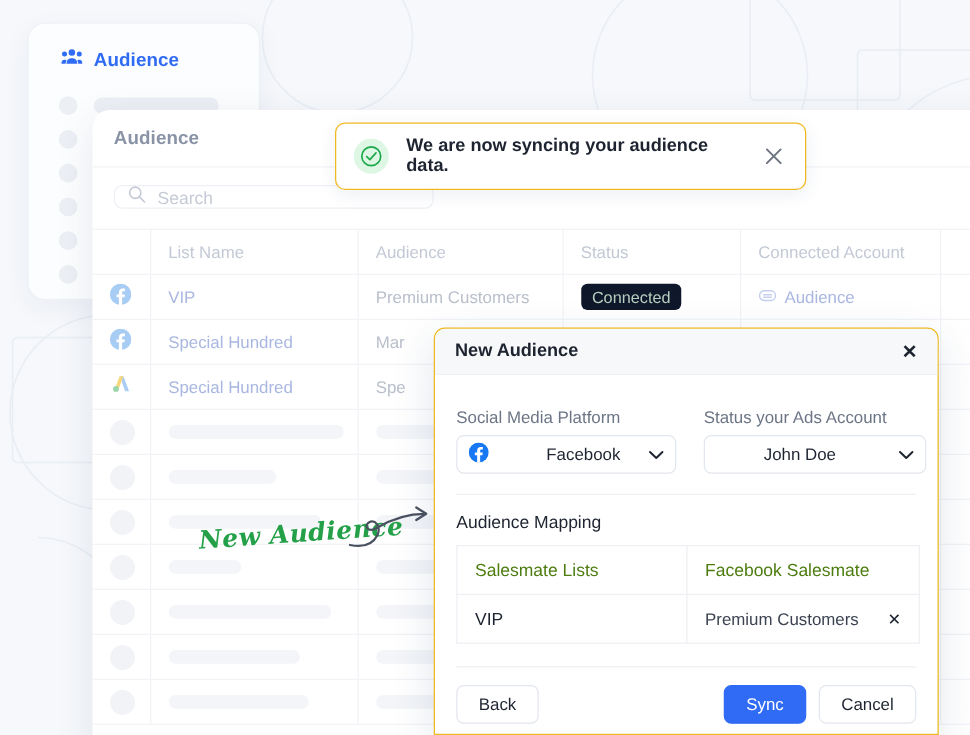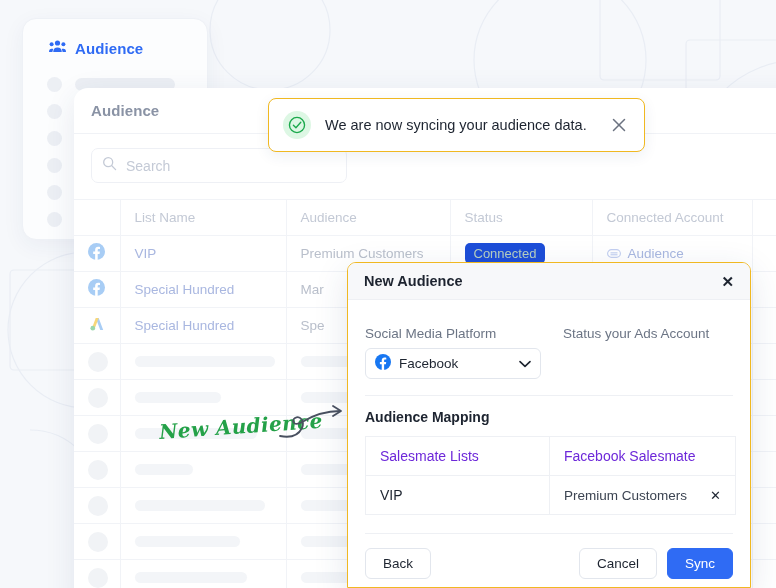--- a/index.html
+++ b/index.html
@@ -47,21 +47,21 @@
     z-index: 2; overflow: hidden;
   }
   .main-title {
     font-size: 15px; font-weight: bold; color: #8a93a5;
     padding: 14px 0 0 17px; letter-spacing: .1px;
   }
   .main-divider { margin-top: 14px; height: 1px; background: #f0f2f6; }
 
   .search-wrap { padding: 14px 0 0 17px; }
   .search-box {
-    width: 256px; height: 35px;
+    width: 256px; height: 19px;
     border: 1px solid #eef0f5; border-radius: 7px;
     display: flex; align-items: center; gap: 9px;
     padding: 0 10px; background: #fff;
   }
   .search-box .ph { color: #c4cad6; font-size: 14px; }
 
   
   .tbl { margin-top: 16px; width: 100%; border-collapse: collapse; table-layout: fixed; }
   .tbl th, .tbl td {
     border-top: 1px solid #f1f3f7;
@@ -72,21 +72,21 @@
   }
   .tbl th { color: #c3c9d5; font-size: 13.5px; }
   .col-icon { width: 46px; }
   .col-list { width: 166px; }
   .col-aud  { width: 164px; }
   .col-stat { width: 142px; }
   .col-conn { width: 160px; }
   .cell-link { color: #a9b7e0; font-size: 13.5px; white-space: nowrap; }
   .cell-soft { color: #b9bfcb; font-size: 13.5px; white-space: nowrap; }
   .badge {
-    display: inline-block; background: #1d4ed8; color: #b7cfc0;
+    display: inline-block; background: #0f172a; color: #b7cfc0;
     font-size: 13px; border-radius: 5px; padding: 3px 9px; text-align: right;
   }
   .conn-cell { display: flex; align-items: center; gap: 7px; }
   .conn-name { color: #a9b7e0; font-size: 13.5px; }
 
   
   .sk-dot { width: 20px; height: 20px; border-radius: 50%; background: #f1f3f6; }
   .sk-bar { height: 11px; border-radius: 6px; background: #f3f5f8; }
 
   
@@ -96,21 +96,21 @@
     background: #fff; border: 1.6px solid #f0b821;
     border-radius: 8px; z-index: 6;
     display: flex; align-items: center; gap: 14px;
     padding: 0 14px;
     box-shadow: 0 4px 14px rgba(40,60,110,.08);
   }
   .toast-icon {
     width: 28px; height: 28px; border-radius: 50%;
     background: #ddf7e4; display: flex; align-items: center; justify-content: center; flex: none;
   }
-  .toast-msg { flex: 1; font-size: 14.5px; color: #1d2430; }
+  .toast-msg { flex: 1; font-size: 14.5px; color: #1d2430; font-weight: bold; }
   .toast-close {
     width: 22px; height: 22px; display: flex; align-items: center; justify-content: center;
     color: #6b7280; cursor: pointer; flex: none;
   }
 
   
   .annot { position: absolute; left: 160px; top: 420px; z-index: 5; pointer-events: none; }
   .annot-text {
     font-family: "DejaVu Serif", serif;
     font-style: italic; font-weight: bold;
@@ -139,34 +139,34 @@
 
   .modal-body { padding: 14px 17px 0 17px; }
   .field-row { display: flex; gap: 22px; }
   .field { display: flex; flex-direction: column; }
   .field-label { font-size: 13.5px; color: #6c7585; margin-bottom: 7px; margin-top: 12px; }
   .select {
     height: 31px; border: 1px solid #e2e6ed; border-radius: 6px;
     display: flex; align-items: center; gap: 8px; padding: 0 9px;
     background: #fff; font-size: 13.5px; color: #1d2430; cursor: pointer;
   }
-  .select .sel-val { flex: 1; white-space: nowrap; }
+  .select .sel-val { flex: 1; white-space: nowrap; margin-left: 38px; }
   .sel-a { width: 176px; }
   .sel-b { width: 178px; }
   .chev { flex: none; }
 
   .modal-sep { margin: 16px 0 0 0; height: 1px; background: #eef0f4; }
-  .map-title { font-size: 14px; font-weight: bold; color: #1d2430; padding: 13px 0 11px 0; }
+  .map-title { font-size: 14px; font-weight: normal; color: #1d2430; padding: 13px 0 11px 0; }
 
   .map-tbl { width: 370px; border-collapse: collapse; table-layout: fixed; }
   .map-tbl th, .map-tbl td {
     border: 1px solid #eef0f4; height: 39px; padding: 0 14px;
     text-align: left; font-weight: normal; vertical-align: middle;
   }
-  .map-tbl th { color: #6d28d9; font-size: 14px; }
+  .map-tbl th { color: #4d7c0f; font-size: 14px; }
   .map-col-a { width: 184px; }
   .map-col-b { width: 186px; }
   .map-key { font-size: 14px; font-weight: bold; color: #1d2430; }
   .map-val-wrap { display: flex; align-items: center; }
   .map-val { flex: 1; font-size: 13.5px; color: #3c4452; white-space: nowrap; }
   .map-x { color: #1d2430; font-size: 13px; cursor: pointer; padding-left: 6px; }
 
   .modal-foot-sep { margin-top: 18px; height: 1px; background: #eef0f4; }
   .modal-foot {
     display: flex; align-items: center; gap: 10px;
@@ -516,20 +516,28 @@
             <span class="chev">
               <svg width="12" height="8" viewBox="0 0 12 8" aria-hidden="true">
                 <path d="M1 1.6 L6 6.4 L11 1.6" fill="none" stroke="#1d2430" stroke-width="1.6" stroke-linecap="round" stroke-linejoin="round"></path>
               </svg>
             </span>
           </div>
         </div>
 
         <div class="field">
           <span class="field-label">Status your Ads Account</span>
+          <div class="select sel-b">
+            <span class="sel-val">John Doe</span>
+            <span class="chev">
+              <svg width="12" height="8" viewBox="0 0 12 8" aria-hidden="true">
+                <path d="M1 1.6 L6 6.4 L11 1.6" fill="none" stroke="#1d2430" stroke-width="1.6" stroke-linecap="round" stroke-linejoin="round"></path>
+              </svg>
+            </span>
+          </div>
         </div>
       </div>
 
       <div class="modal-sep"></div>
 
       <div class="map-title">Audience Mapping</div>
 
       <table class="map-tbl">
         <colgroup>
             <col class="map-col-a">
@@ -553,18 +561,18 @@
           </tr>
         </tbody>
       </table>
 
       <div class="modal-foot-sep"></div>
     </div>
 
     <div class="modal-foot">
       <button class="btn">Back</button>
       <span class="foot-spacer"></span>
+      <button class="btn btn-primary">Sync</button>
       <button class="btn">Cancel</button>
-      <button class="btn btn-primary">Sync</button>
     </div>
   </div>
 
 </div>
 
 </body></html>

